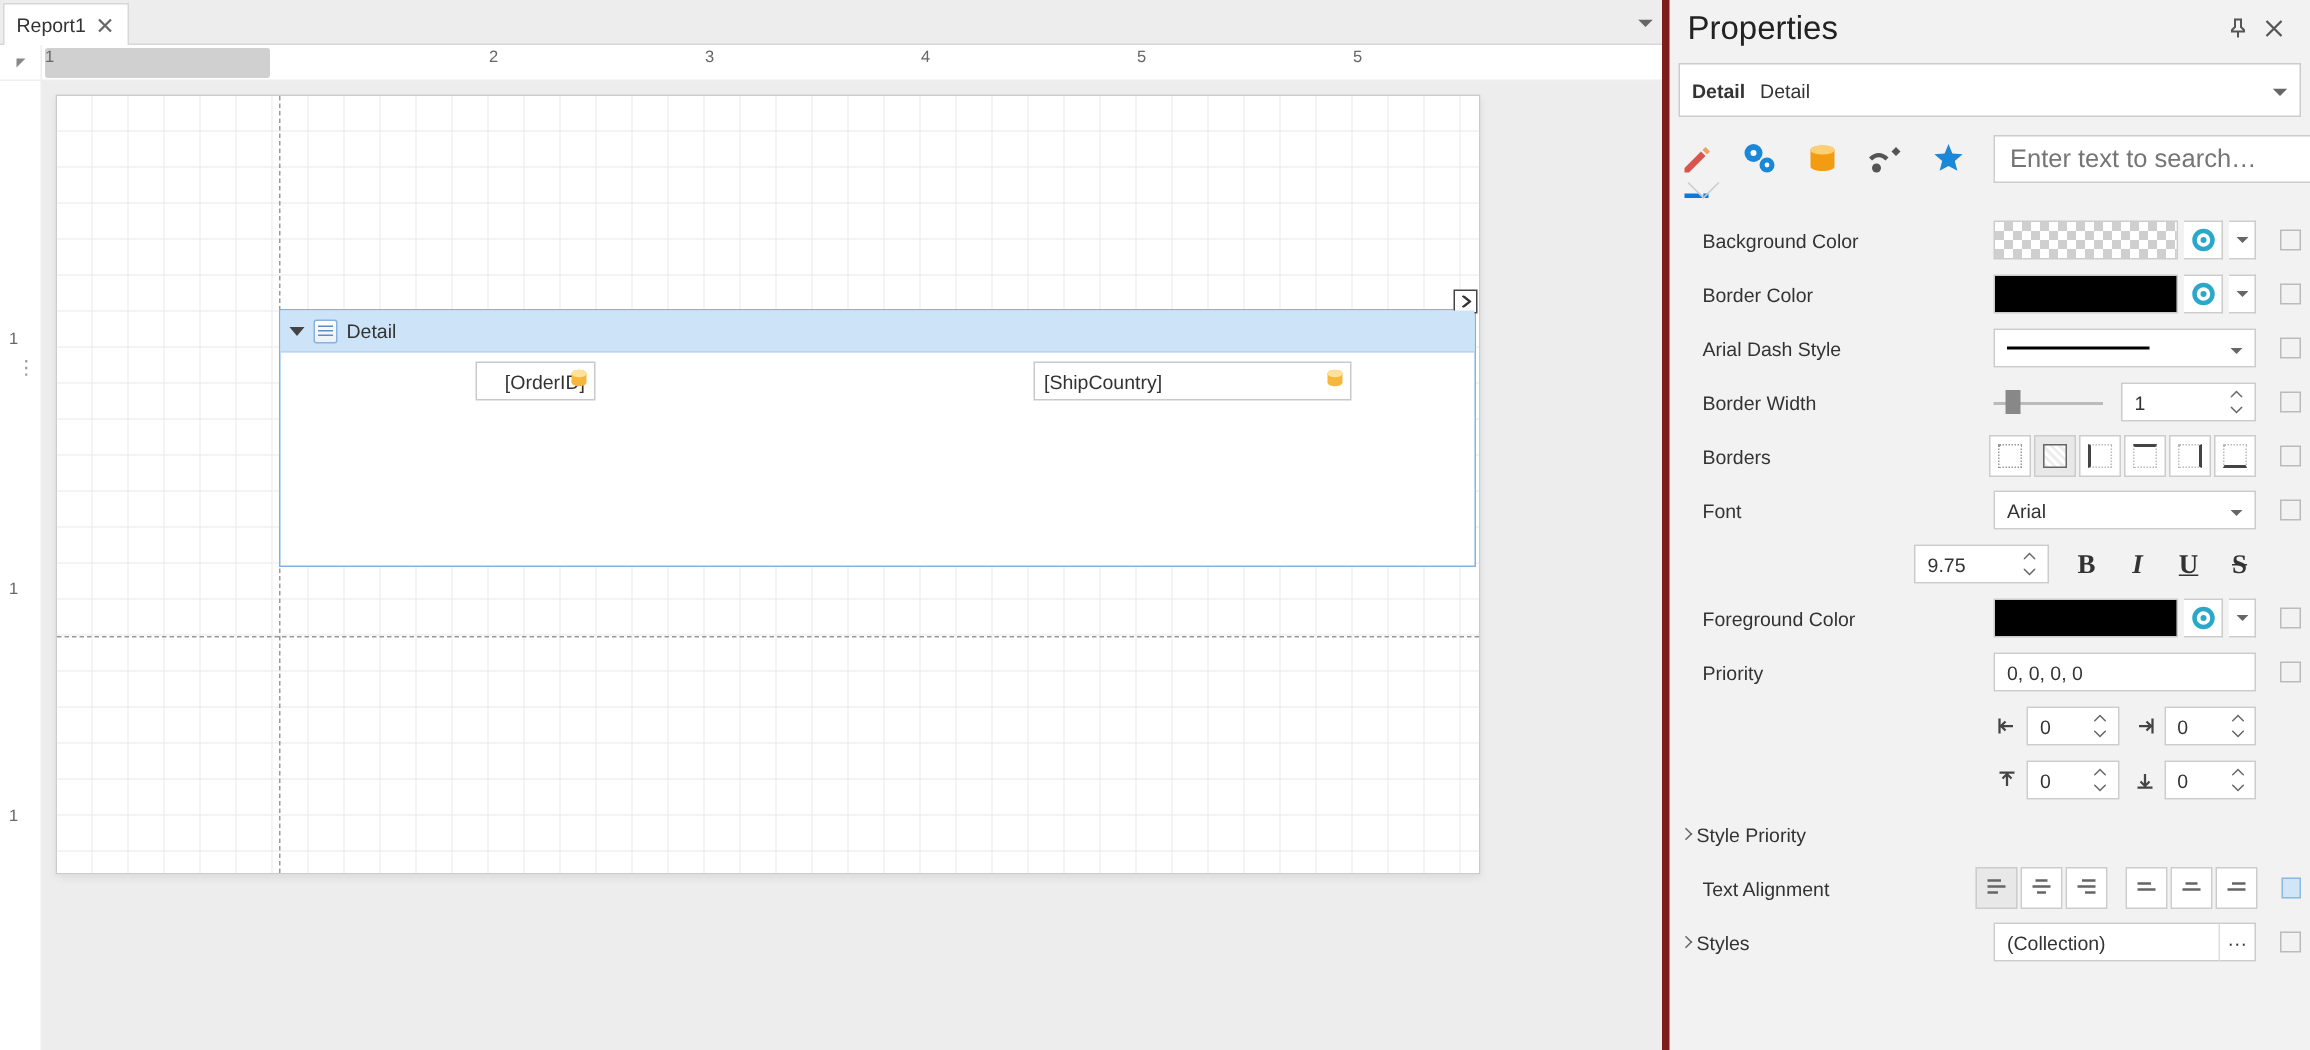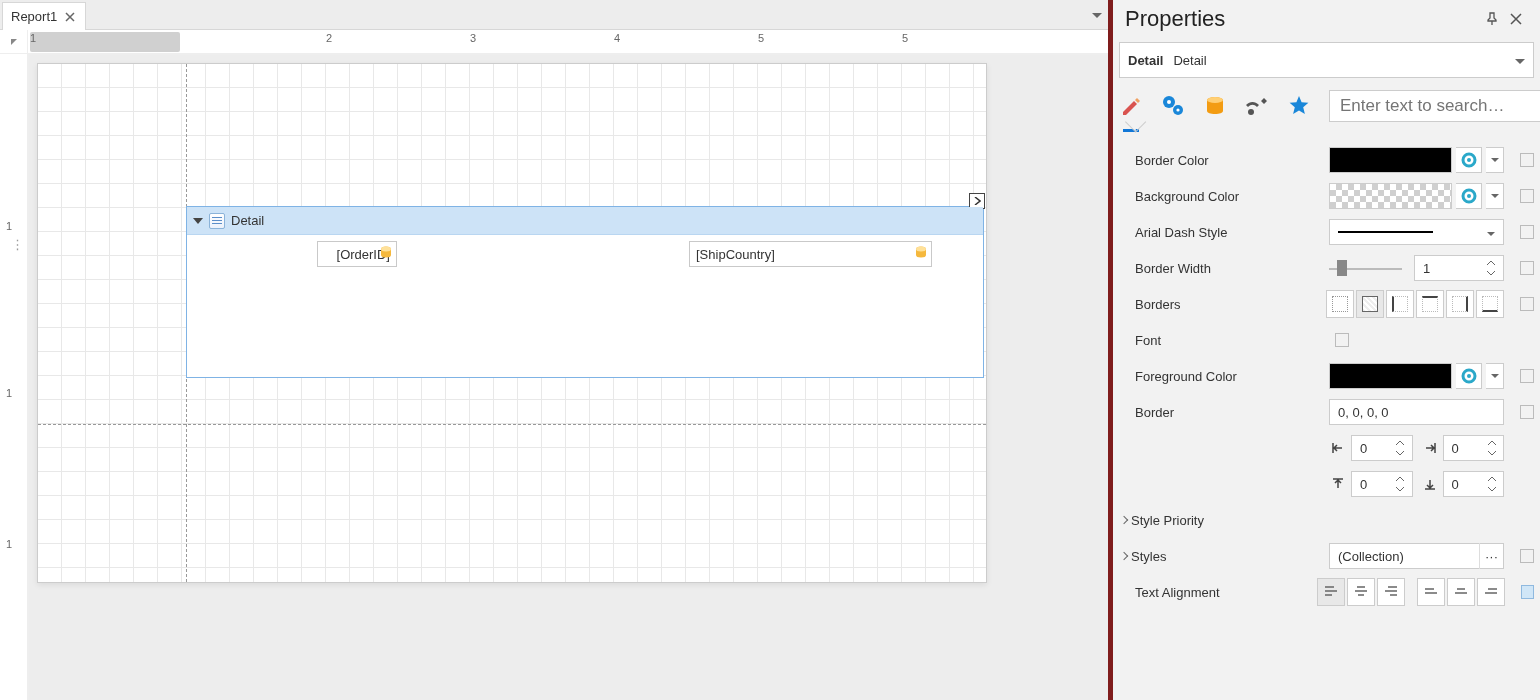--- a/index.html
+++ b/index.html
@@ -168,21 +168,21 @@
           <div class="field-box" style="left:130px;top:34px;width:80px;justify-content:flex-end">
             <span>[OrderID]</span>
             <span class="fx-tag">
               <svg width="12" height="14">
                   <ellipse cx="6" cy="4" rx="5" ry="2.5" fill="#f5b83d"></ellipse>
                   <path d="M1 4v6a5 2.5 0 0 0 10 0V4" fill="#f5b83d"></path>
                   <ellipse cx="6" cy="4" rx="5" ry="2.5" fill="#ffe199"></ellipse>
                 </svg>
             </span>
           </div>
-          <div class="field-box" style="left:502px;top:34px;width:243px">
+          <div class="field-box" style="left:502px;top:34px;width:212px">
             <span>[ShipCountry]</span>
             <span class="fx-tag">
               <svg width="12" height="14">
                   <ellipse cx="6" cy="4" rx="5" ry="2.5" fill="#f5b83d"></ellipse>
                   <path d="M1 4v6a5 2.5 0 0 0 10 0V4" fill="#f5b83d"></path>
                   <ellipse cx="6" cy="4" rx="5" ry="2.5" fill="#ffe199"></ellipse>
                 </svg>
             </span>
           </div>
         </div>
@@ -256,48 +256,48 @@
           <path d="M10 10l3 3" stroke="#888" stroke-width="1.5"></path>
         </svg>
     </div>
   </div>
   <div class="divider-pointer"></div>
 
   <div class="props">
 
     <div class="prop-row">
       <div class="lbl-col">
-          <span>Border Color</span>
+          <span>Background Color</span>
         </div>
       <div class="val-col">
         <div class="swatch-box">
-            <div class="swatch-black"></div>
+            <div class="swatch-alpha"></div>
           </div>
         <div class="iris-btn">
             <svg width="16" height="16">
               <circle cx="8" cy="8" r="6" fill="none" stroke="#2aa8c9" stroke-width="3"></circle>
               <circle cx="8" cy="8" r="2" fill="#2aa8c9"></circle>
             </svg>
           </div>
         <div class="dd-btn">
             <svg width="8" height="5">
               <path d="M0 0L4 4L8 0" fill="#666"></path>
             </svg>
           </div>
       </div>
       <div class="reset"></div>
     </div>
 
     <div class="prop-row">
       <div class="lbl-col">
-          <span>Background Color</span>
+          <span>Border Color</span>
         </div>
       <div class="val-col">
         <div class="swatch-box">
-            <div class="swatch-alpha"></div>
+            <div class="swatch-black"></div>
           </div>
         <div class="iris-btn">
             <svg width="16" height="16">
               <circle cx="8" cy="8" r="6" fill="none" stroke="#2aa8c9" stroke-width="3"></circle>
               <circle cx="8" cy="8" r="2" fill="#2aa8c9"></circle>
             </svg>
           </div>
         <div class="dd-btn">
             <svg width="8" height="5">
               <path d="M0 0L4 4L8 0" fill="#666"></path>
@@ -376,21 +376,56 @@
             </div>
         </div>
       </div>
       <div class="reset"></div>
     </div>
 
     <div class="prop-row">
       <div class="lbl-col">
           <span>Font</span>
         </div>
-      <div class="reset"></div>
+      <div class="val-col">
+        <div class="font-combo">
+          <span>Arial</span>
+          <span style="margin-left:auto"><svg width="8" height="5">
+                <path d="M0 0L4 4L8 0" fill="#666"></path>
+              </svg></span>
+        </div>
+      </div>
+      <div class="reset"></div>
+    </div>
+    <div class="prop-row">
+      <div class="lbl-col"></div>
+      <div class="val-col">
+        <div class="num-input" style="width:90px">
+          <input value="9.75" style="">
+          <div class="spinner">
+              <div>
+                <svg width="8" height="5">
+                  <path d="M0 5L4 1L8 5" stroke="#666" fill="none"></path>
+                </svg>
+              </div>
+              <div>
+                <svg width="8" height="5">
+                  <path d="M0 0L4 4L8 0" stroke="#666" fill="none"></path>
+                </svg>
+              </div>
+            </div>
+        </div>
+        <div class="font-style-btns">
+          <div class="fs-btn">B</div>
+          <div class="fs-btn" style="font-style:italic">I</div>
+          <div class="fs-btn u">U</div>
+          <div class="fs-btn s">S</div>
+        </div>
+      </div>
+      <div style="width:14px;margin-left:6px"></div>
     </div>
 
     <div class="prop-row">
       <div class="lbl-col">
           <span>Foreground Color</span>
         </div>
       <div class="val-col">
         <div class="swatch-box">
             <div class="swatch-black"></div>
           </div>
@@ -404,21 +439,21 @@
             <svg width="8" height="5">
               <path d="M0 0L4 4L8 0" fill="#666"></path>
             </svg>
           </div>
       </div>
       <div class="reset"></div>
     </div>
 
     <div class="prop-row">
       <div class="lbl-col">
-          <span>Border</span>
+          <span>Priority</span>
         </div>
       <div class="val-col">
         <div class="text-input">
             <span>0, 0, 0, 0</span>
           </div>
       </div>
       <div class="reset"></div>
     </div>
     <div class="prop-row">
       <div class="lbl-col"></div>
@@ -524,34 +559,20 @@
       </div>
       <div style="width:14px;margin-left:6px"></div>
     </div>
 
     <div class="prop-row">
       <div class="lbl-col expander">
           <span class="chev"></span>
           <span>Style Priority</span>
         </div>
       <div style="width:14px;margin-left:6px"></div>
-    </div>
-
-    <div class="prop-row">
-      <div class="lbl-col expander">
-          <span class="chev"></span>
-          <span>Styles</span>
-        </div>
-      <div class="val-col">
-        <div class="text-input" style="padding-right:0">
-          <span style="flex:1">(Collection)</span>
-          <span class="ellipsis-btn">···</span>
-        </div>
-      </div>
-      <div class="reset"></div>
     </div>
 
     <div class="prop-row">
       <div class="lbl-col">
           <span>Text Alignment</span>
         </div>
       <div class="val-col" style="justify-content:flex-end">
         <div class="align-btns">
           <div class="ab sel">
               <svg width="18" height="18">
@@ -582,14 +603,28 @@
           <div class="ab">
               <svg width="18" height="18">
                 <path d="M6 6h9M3 10h12" stroke="#666" stroke-width="1.6"></path>
               </svg>
             </div>
         </div>
       </div>
       <div class="reset" style="background:#d0e6f7;border-color:#8fb9df"></div>
     </div>
 
+    <div class="prop-row">
+      <div class="lbl-col expander">
+          <span class="chev"></span>
+          <span>Styles</span>
+        </div>
+      <div class="val-col">
+        <div class="text-input" style="padding-right:0">
+          <span style="flex:1">(Collection)</span>
+          <span class="ellipsis-btn">···</span>
+        </div>
+      </div>
+      <div class="reset"></div>
+    </div>
+
   </div>
 </div>
 
 </body></html>

